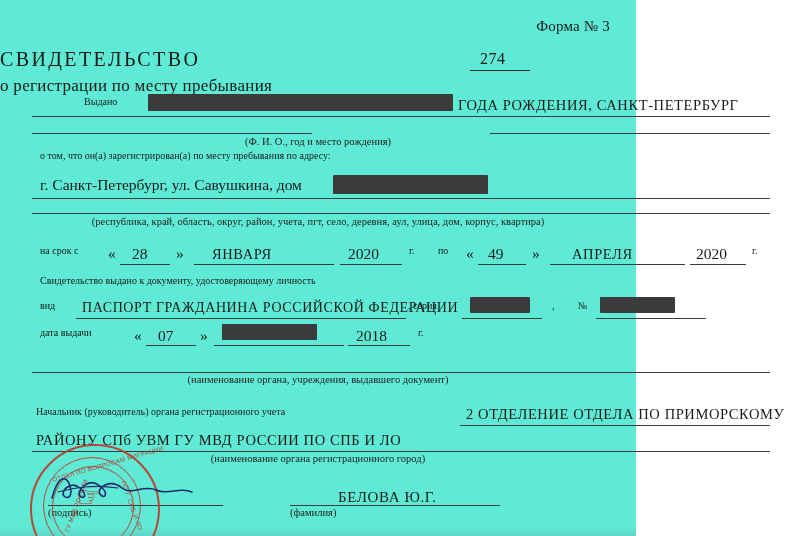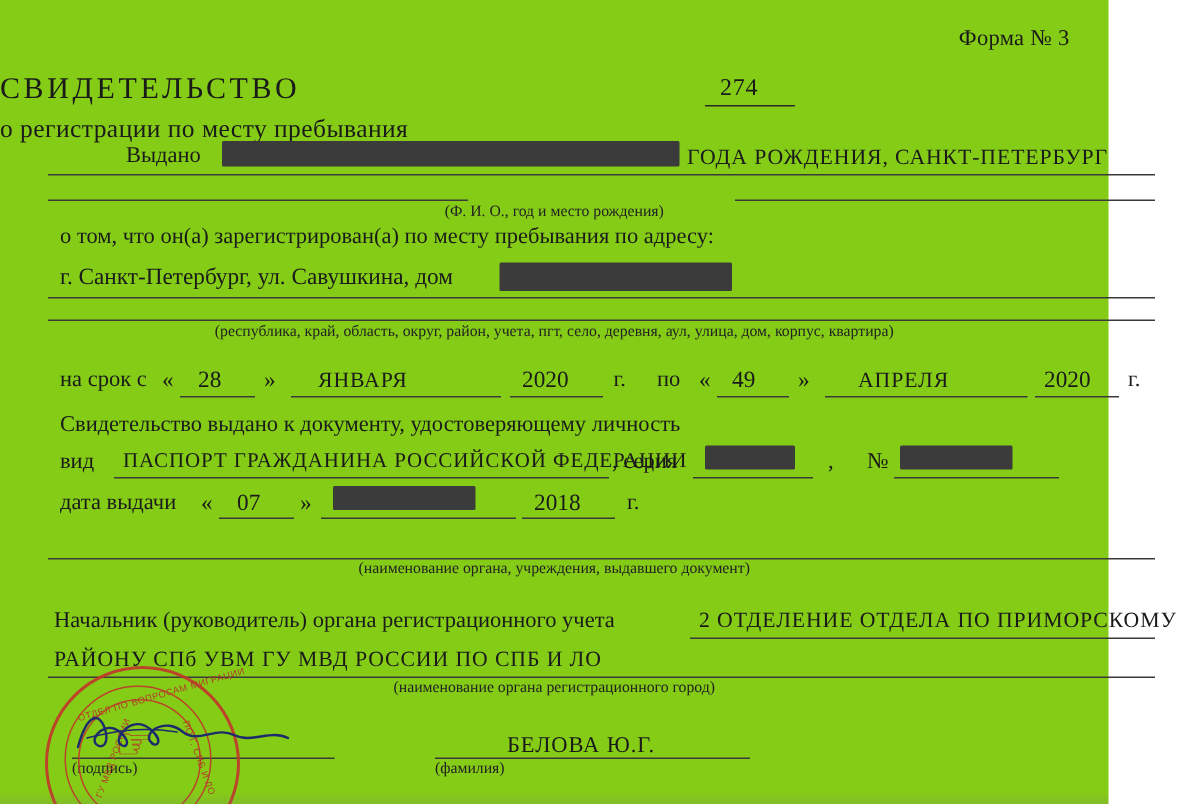--- a/index.html
+++ b/index.html
@@ -11,23 +11,22 @@
     width: 800px;
     height: 536px;
     overflow: hidden;
     font-family: "Liberation Serif", serif;
     color: #1a1a1a;
     position: relative;
   }
   .page {
     position: absolute;
     left: 0; top: 0;
-    width: 727px; height: 536px;
-    background: #84cc16;
-    padding-left: 12px;
+    width: 636px; height: 536px;
+    background: #5eead4;
   }
   .form-no {
     position: absolute;
     right: 26px;
     top: 18px;
     font-size: 15px;
     letter-spacing: 0.2px;
   }
   .title {
     position: absolute;
@@ -66,21 +65,21 @@
     border-bottom: 1px solid #3a3a3a;
     height: 0;
   }
   .redact {
     position: absolute;
     background: #3b3b3b;
     border-radius: 1px;
   }
   .lbl {
     position: absolute;
-    font-size: 15px;
+    font-size: 10px;
     white-space: nowrap;
   }
   .lbl-sm {
     position: absolute;
     font-size: 10.5px;
     text-align: left;
     white-space: nowrap;
     color: #222;
   }
   .val {

